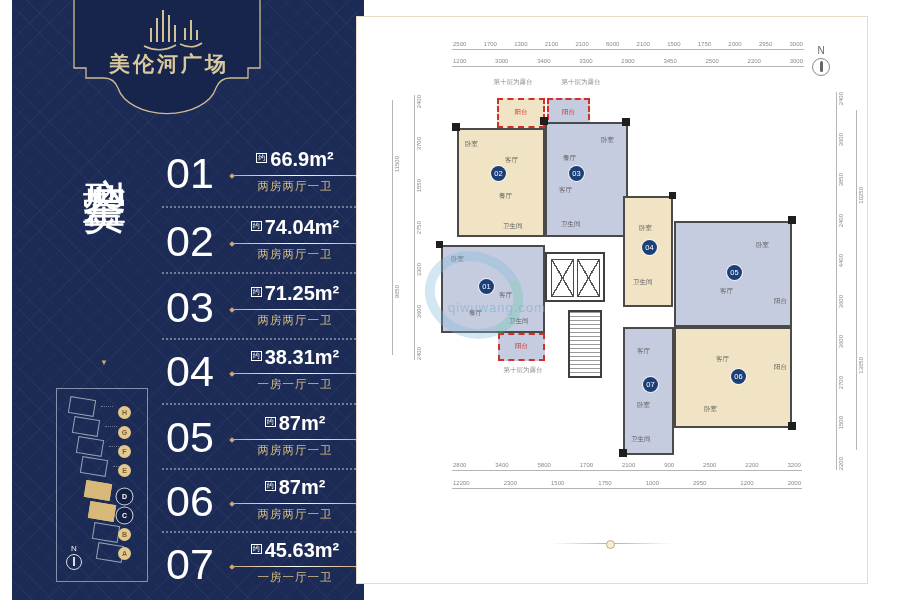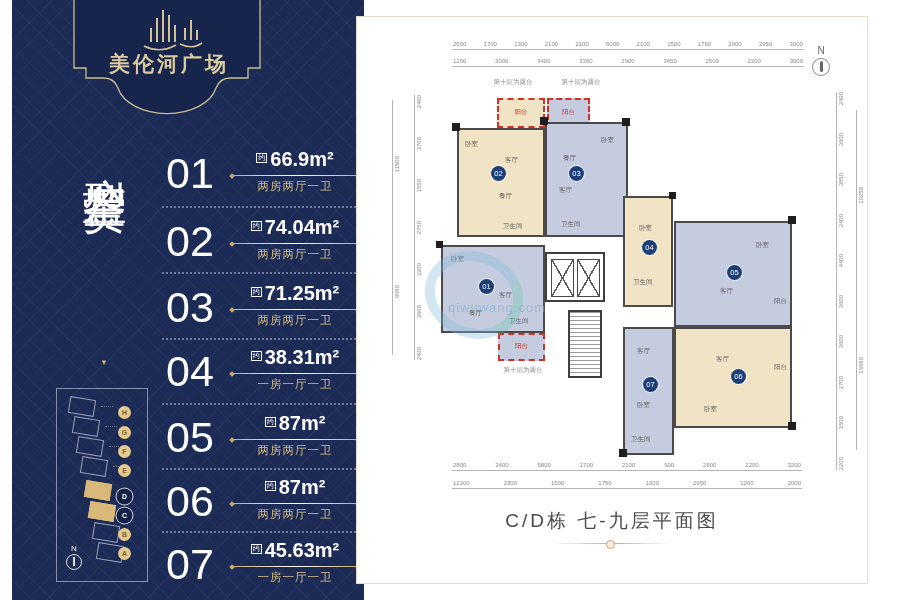--- a/index.html
+++ b/index.html
@@ -347,16 +347,15 @@
   <div class="pil" style="left:622px;top:118px;width:8px;height:8px;"></div>
   <div class="pil" style="left:436px;top:241px;width:7px;height:7px;"></div>
   <div class="pil" style="left:788px;top:216px;width:8px;height:8px;"></div>
   <div class="pil" style="left:788px;top:422px;width:8px;height:8px;"></div>
   <div class="pil" style="left:619px;top:449px;width:8px;height:8px;"></div>
   <div class="pil" style="left:669px;top:192px;width:7px;height:7px;"></div>
 
   <div class="wm-swirl"></div>
   <div class="wm">qiwuwang.com</div>
 
-  <div class="caption">C/D栋 七-九层平面图</div>
   <div class="cap-orn"></div>
 
 </div>
 
 </body></html>

